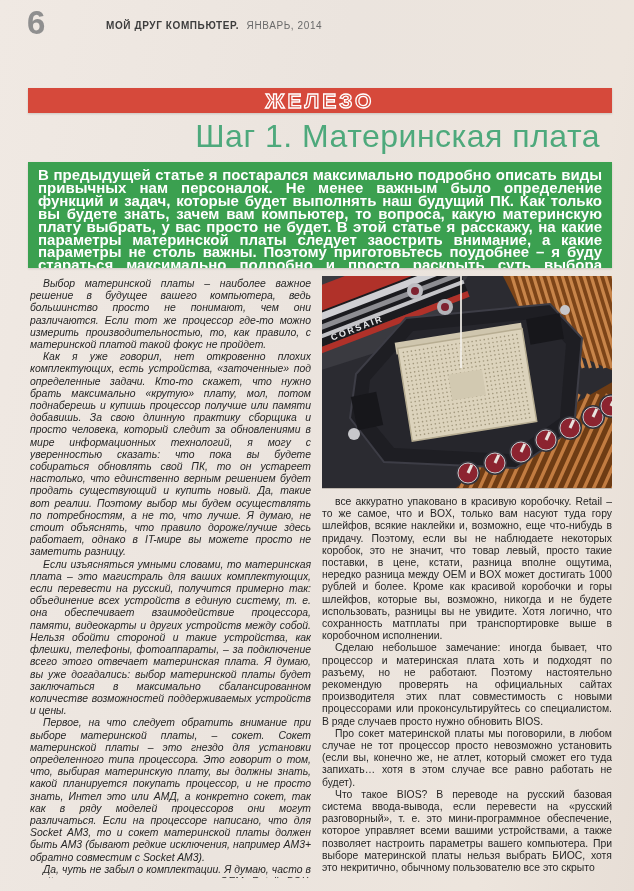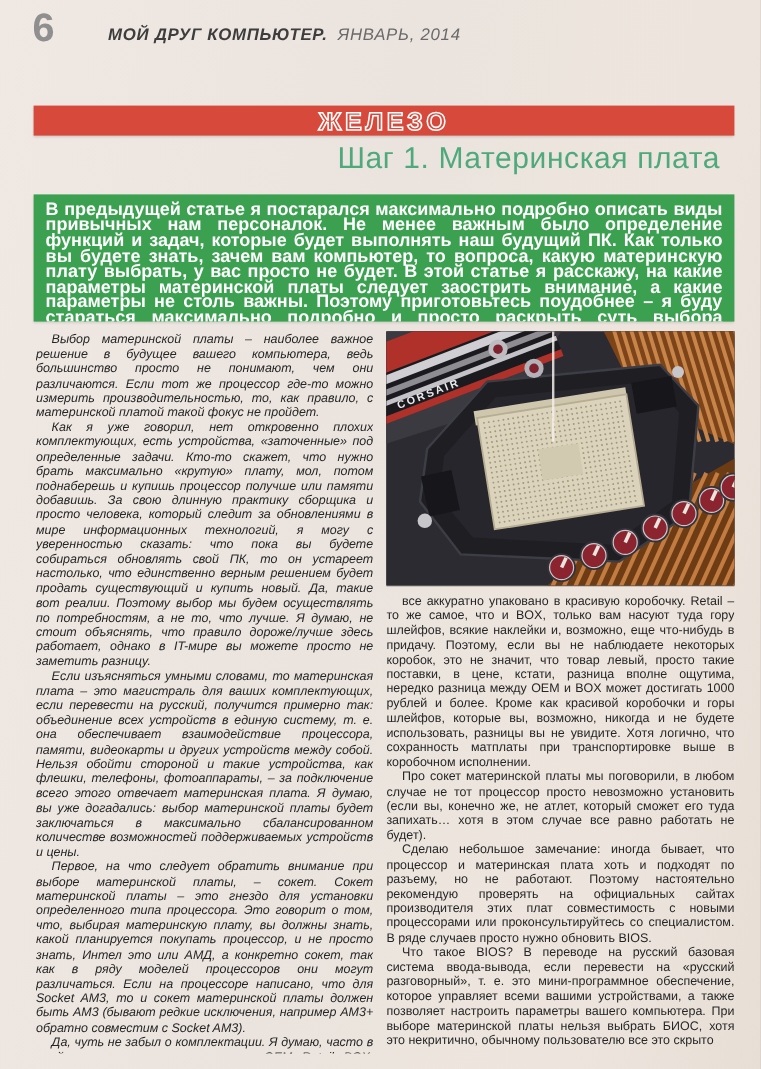--- a/index.html
+++ b/index.html
@@ -6,35 +6,35 @@
   body{background:#c9c2bc;font-family:"Liberation Sans",sans-serif;}
   .page{
     position:relative;width:634px;height:891px;margin:0 auto;
     background:linear-gradient(100deg,#f0e9e3 0%,#ebe4de 45%,#ede5dd 80%,#e7ded6 100%);
     overflow:hidden;color:#2b2b2b;
   }
   .page-number{
     position:absolute;left:27px;top:6px;font-size:33px;font-weight:700;
     color:#8f8f8f;letter-spacing:0;line-height:1;
   }
-  .masthead{position:absolute;left:90px;top:20px;font-size:14px;letter-spacing:.6px;font-style:italic;}
+  .masthead{position:absolute;left:106px;top:20px;font-size:10px;letter-spacing:.6px;}
   .masthead .mh-title{font-weight:700;color:#3d3d3d;}
   .masthead .mh-date{font-weight:400;color:#6a6a6a;margin-left:4px;}
   .section-banner{
     position:absolute;left:28px;top:44px;width:584px;height:25px;
     background:#d6493b;box-shadow:0 1px 2px rgba(0,0,0,.15);margin-top:44px;
   }
   .article-title{
     position:absolute;left:28px;top:72px;width:560px;
     font-size:37px;font-weight:700;letter-spacing:-1px;color:#2e9150;
     -webkit-text-stroke:.7px #2e9150;line-height:1.1;
   }
   .article-subtitle{
     position:absolute;left:28px;top:118px;width:572px;text-align:right;
-    font-size:25px;font-weight:400;color:#4ea97c;letter-spacing:.5px;
+    font-size:32px;font-weight:400;color:#4ea97c;letter-spacing:.5px;
   }
   .lead-box{
     position:absolute;left:28px;top:162px;width:584px;height:106px;
     background:#3ba050;box-sizing:border-box;padding:7px 10px;
     color:#fff;font-weight:700;font-size:15px;line-height:12.9px;
     text-align:justify;overflow:hidden;box-shadow:0 1px 2px rgba(0,0,0,.12);
   }
   .col{position:absolute;text-align:justify;font-size:10.4px;line-height:12.2px;color:#262626;}
   .col p{margin:0;text-indent:13px;}
   .col-left{left:30px;top:278px;width:281px;height:600px;overflow:hidden;font-style:italic;}
@@ -748,18 +748,18 @@
         <circle cx="127" cy="31" r="8" fill="#b2b2b7"></circle>
         <circle cx="127" cy="31" r="4" fill="#7e2230"></circle>
 
         <circle cx="36" cy="158" r="6" fill="#c7c7cb"></circle>
         <circle cx="247" cy="34" r="5" fill="#c7c7cb"></circle>
 
         <rect x="142" y="0" width="2" height="92" fill="#f2efe9" opacity="0.85"></rect>
       </svg>
     </div>
     <p>все аккуратно упаковано в красивую коробочку. Retail – то же самое, что и BOX, только вам насуют туда гору шлейфов, всякие наклейки и, возможно, еще что-нибудь в придачу. Поэтому, если вы не наблюдаете некоторых коробок, это не значит, что товар левый, просто такие поставки, в цене, кстати, разница вполне ощутима, нередко разница между OEM и BOX может достигать 1000 рублей и более. Кроме как красивой коробочки и горы шлейфов, которые вы, возможно, никогда и не будете использовать, разницы вы не увидите. Хотя логично, что сохранность матплаты при транспортировке выше в коробочном исполнении.</p>
+    <p>Сделаю небольшое замечание: иногда бывает, что процессор и материнская плата хоть и подходят по разъему, но не работают. Поэтому настоятельно рекомендую проверять на официальных сайтах производителя этих плат совместимость с новыми процессорами или проконсультируйтесь со специалистом. В ряде случаев просто нужно обновить BIOS.</p>
     <p>Про сокет материнской платы мы поговорили, в любом случае не тот процессор просто невозможно установить (если вы, конечно же, не атлет, который сможет его туда запихать… хотя в этом случае все равно работать не будет).</p>
-    <p>Сделаю небольшое замечание: иногда бывает, что процессор и материнская плата хоть и подходят по разъему, но не работают. Поэтому настоятельно рекомендую проверять на официальных сайтах производителя этих плат совместимость с новыми процессорами или проконсультируйтесь со специалистом. В ряде случаев просто нужно обновить BIOS.</p>
     <p>Что такое BIOS? В переводе на русский базовая система ввода-вывода, если перевести на «русский разговорный», т. е. это мини-программное обеспечение, которое управляет всеми вашими устройствами, а также позволяет настроить параметры вашего компьютера. При выборе материнской платы нельзя выбрать БИОС, хотя это некритично, обычному пользователю все это скрыто</p>
   </div>
 
 </div>
 
 </body></html>

